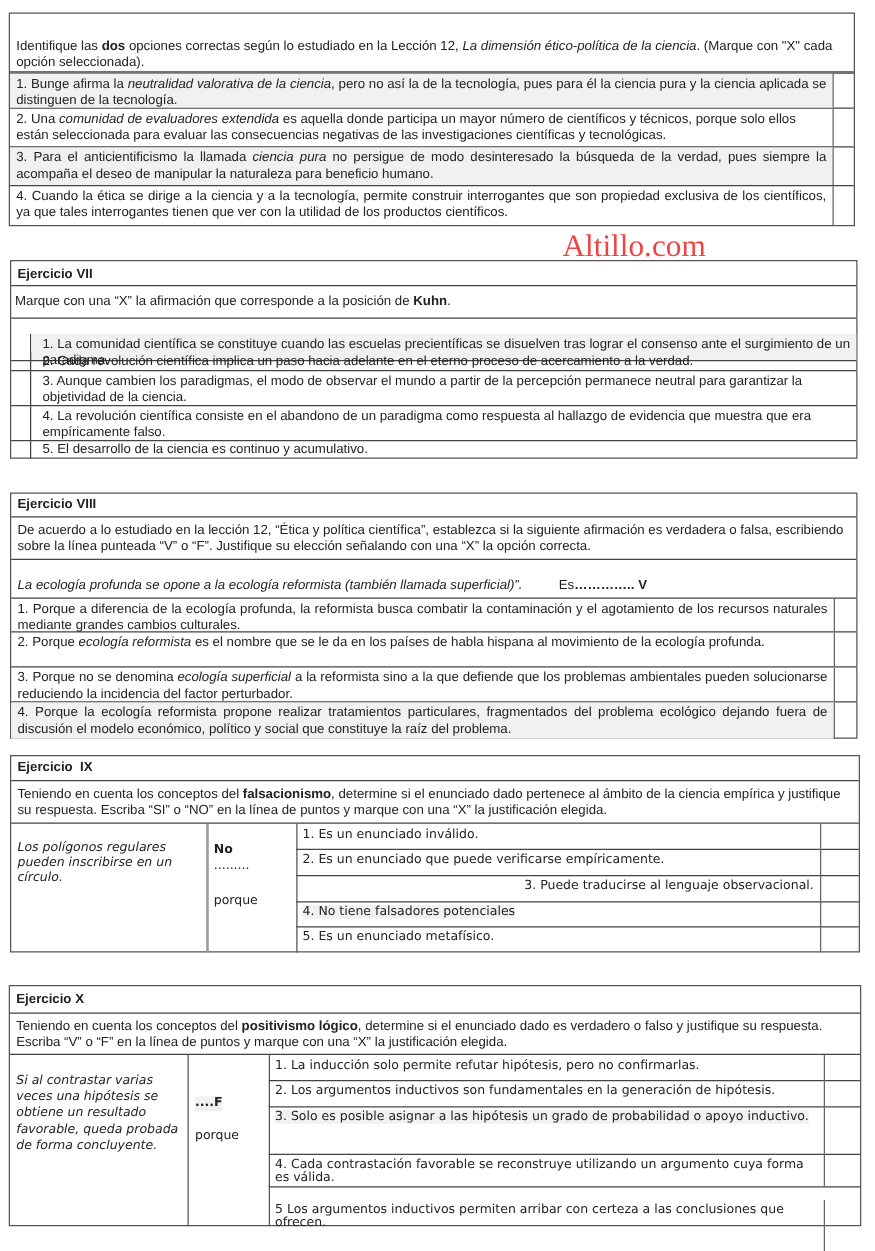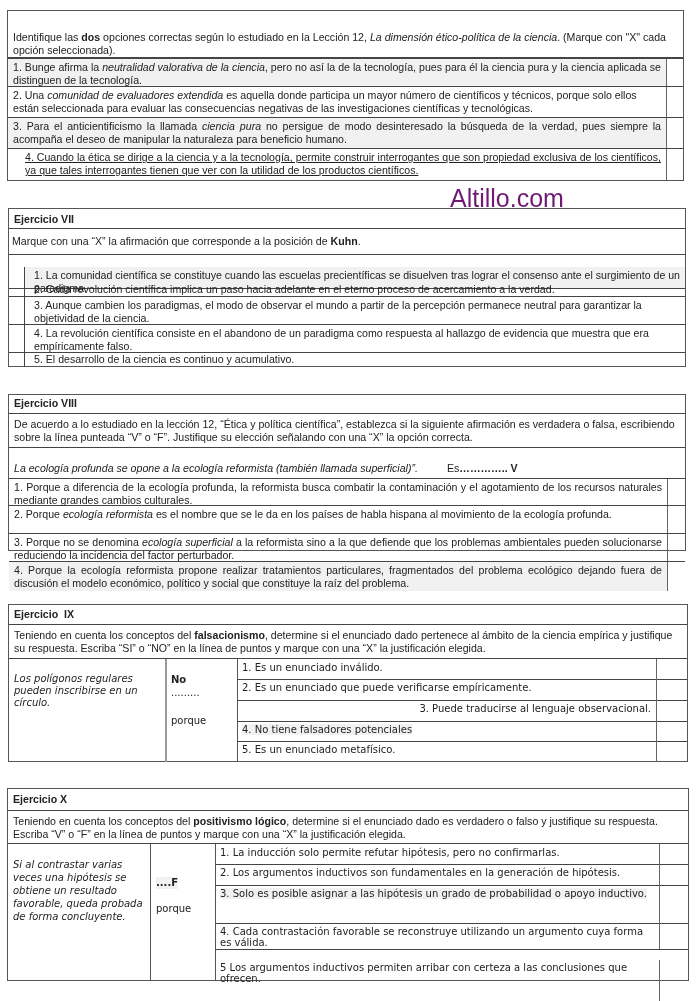--- a/index.html
+++ b/index.html
@@ -8,21 +8,21 @@
   .box { position:absolute; border:1px solid #555; box-sizing:border-box; }
   .row { position:absolute; left:0; right:0; box-sizing:border-box; border-bottom:1px solid #444; }
   .row:last-child { border-bottom:none; }
   .hdr { font-weight:bold; padding:2px 5px; }
   .txt { padding:2px 5px; }
   .just { text-align:justify; }
   .shade { background:#f1f1f1; }
   .chk { position:absolute; top:0; bottom:0; border-left:1px solid #666; box-sizing:border-box; }
   .cell { position:absolute; top:0; bottom:0; box-sizing:border-box; }
   .vline { position:absolute; top:0; bottom:0; width:0; border-left:1px solid #555; }
-  .altillo { position:absolute; left:450px; top:183px; font-size:25px; color:#701a75; font-family:Liberation Sans, sans-serif; }
+  .altillo { position:absolute; left:450px; top:183px; font-size:25px; color:#ef4444; font-family:Liberation Serif, serif; }
   b { font-weight:bold; }
   i { font-style:italic; }
   .tbl-font { font-family:"DejaVu Sans", sans-serif; font-size:10px; }
 </style>
 </head>
 <body>
 
 <div class="box" style="left:7px; top:10px; width:677px; height:171px;">
   <div class="row txt" style="top:18px; height:29px;">
     <span>Identifique las </span><b>dos</b><span> opciones correctas según lo estudiado en la Lección 12, </span><i> La dimensión ético-política de la ciencia</i><span>. (Marque con "X" cada opción seleccionada).</span>
@@ -33,21 +33,21 @@
   </div>
   <div class="row" style="top:76px; height:31px;">
     <div class="cell txt" style="left:0; right:17px;"><span>2. Una </span><i>comunidad de evaluadores extendida</i><span> es aquella donde participa un mayor número de científicos y técnicos, porque solo ellos están seleccionada para evaluar las consecuencias negativas de las investigaciones científicas y tecnológicas.</span></div>
     <div class="chk" style="right:0; width:17px;"></div>
   </div>
   <div class="row" style="top:107px; height:31px;">
     <div class="cell txt just shade" style="left:0; right:17px;"><span>3. Para el anticientificismo la llamada </span><i>ciencia pura</i><span> no persigue de modo desinteresado la búsqueda de la verdad, pues siempre la acompaña el deseo de manipular la naturaleza para beneficio humano.</span></div>
     <div class="chk" style="right:0; width:17px;"></div>
   </div>
   <div class="row" style="top:138px; height:31px;">
-    <div class="cell txt just" style="left:12px; right:17px;text-decoration:underline;"><span>4. Cuando la ética se dirige a la ciencia y a la tecnología, permite construir interrogantes que son propiedad exclusiva de los científicos, ya que tales interrogantes tienen que ver con la utilidad de los productos científicos.</span></div>
+    <div class="cell txt just" style="left:0; right:17px;"><span>4. Cuando la ética se dirige a la ciencia y a la tecnología, permite construir interrogantes que son propiedad exclusiva de los científicos, ya que tales interrogantes tienen que ver con la utilidad de los productos científicos.</span></div>
     <div class="chk" style="right:0; width:17px;"></div>
   </div>
 </div>
 
 <div class="altillo">Altillo.com</div>
 
 <div class="box" style="left:8px; top:208px; width:678px; height:159px;">
   <div class="row hdr" style="top:0; height:20px; padding-top:4px;"><span>Ejercicio VII</span></div>
   <div class="row txt" style="top:20px; height:26px; padding-top:6px; padding-left:3px;">
     <span>Marque con una “X” la afirmación que corresponde a la posición de </span><b>Kuhn</b><span>.</span>
@@ -67,21 +67,21 @@
   <div class="row" style="top:116px; height:28px;">
     <div class="chk" style="left:0; width:16px; border-left:none; border-right:1px solid #444;"></div>
     <div class="cell txt" style="left:16px; right:0; padding-left:9px;"><span>4. La revolución científica consiste en el abandono de un paradigma como respuesta al hallazgo de evidencia que muestra que era empíricamente falso.</span></div>
   </div>
   <div class="row" style="top:144px; height:14px;">
     <div class="chk" style="left:0; width:16px; border-left:none; border-right:1px solid #444;"></div>
     <div class="cell txt" style="left:16px; right:0; padding-left:9px; padding-top:0;"><span>5. El desarrollo de la ciencia es continuo y acumulativo.</span></div>
   </div>
 </div>
 
-<div class="box" style="left:8px; top:394px; width:678px; height:157px;">
+<div class="box" style="left:8px; top:394px; width:678px; height:197px;">
   <div class="row hdr" style="top:0; height:19px;"><span>Ejercicio VIII</span></div>
   <div class="row txt" style="top:19px; height:34px; padding-top:4px;"><span>De acuerdo a lo estudiado en la lección 12, “Ética y política científica”, establezca si la siguiente afirmación es verdadera o falsa, escribiendo sobre la línea punteada “V” o “F”. Justifique su elección señalando con una “X” la opción correcta.</span></div>
   <div class="row txt" style="top:53px; height:31px; padding-top:14px;">
     <i>La ecología profunda se opone a la ecología reformista (también llamada superficial)”.</i>
     <span style="margin-left:26px;">Es</span><b>…………..</b>
     <b>V</b>
   </div>
   <div class="row" style="top:84px; height:27px;">
     <div class="cell txt just" style="left:0; right:18px;"><span>1. Porque a diferencia de la ecología profunda, la reformista busca combatir la contaminación y el agotamiento de los recursos naturales mediante grandes cambios culturales.</span></div>
     <div class="chk" style="right:0; width:18px;"></div>

